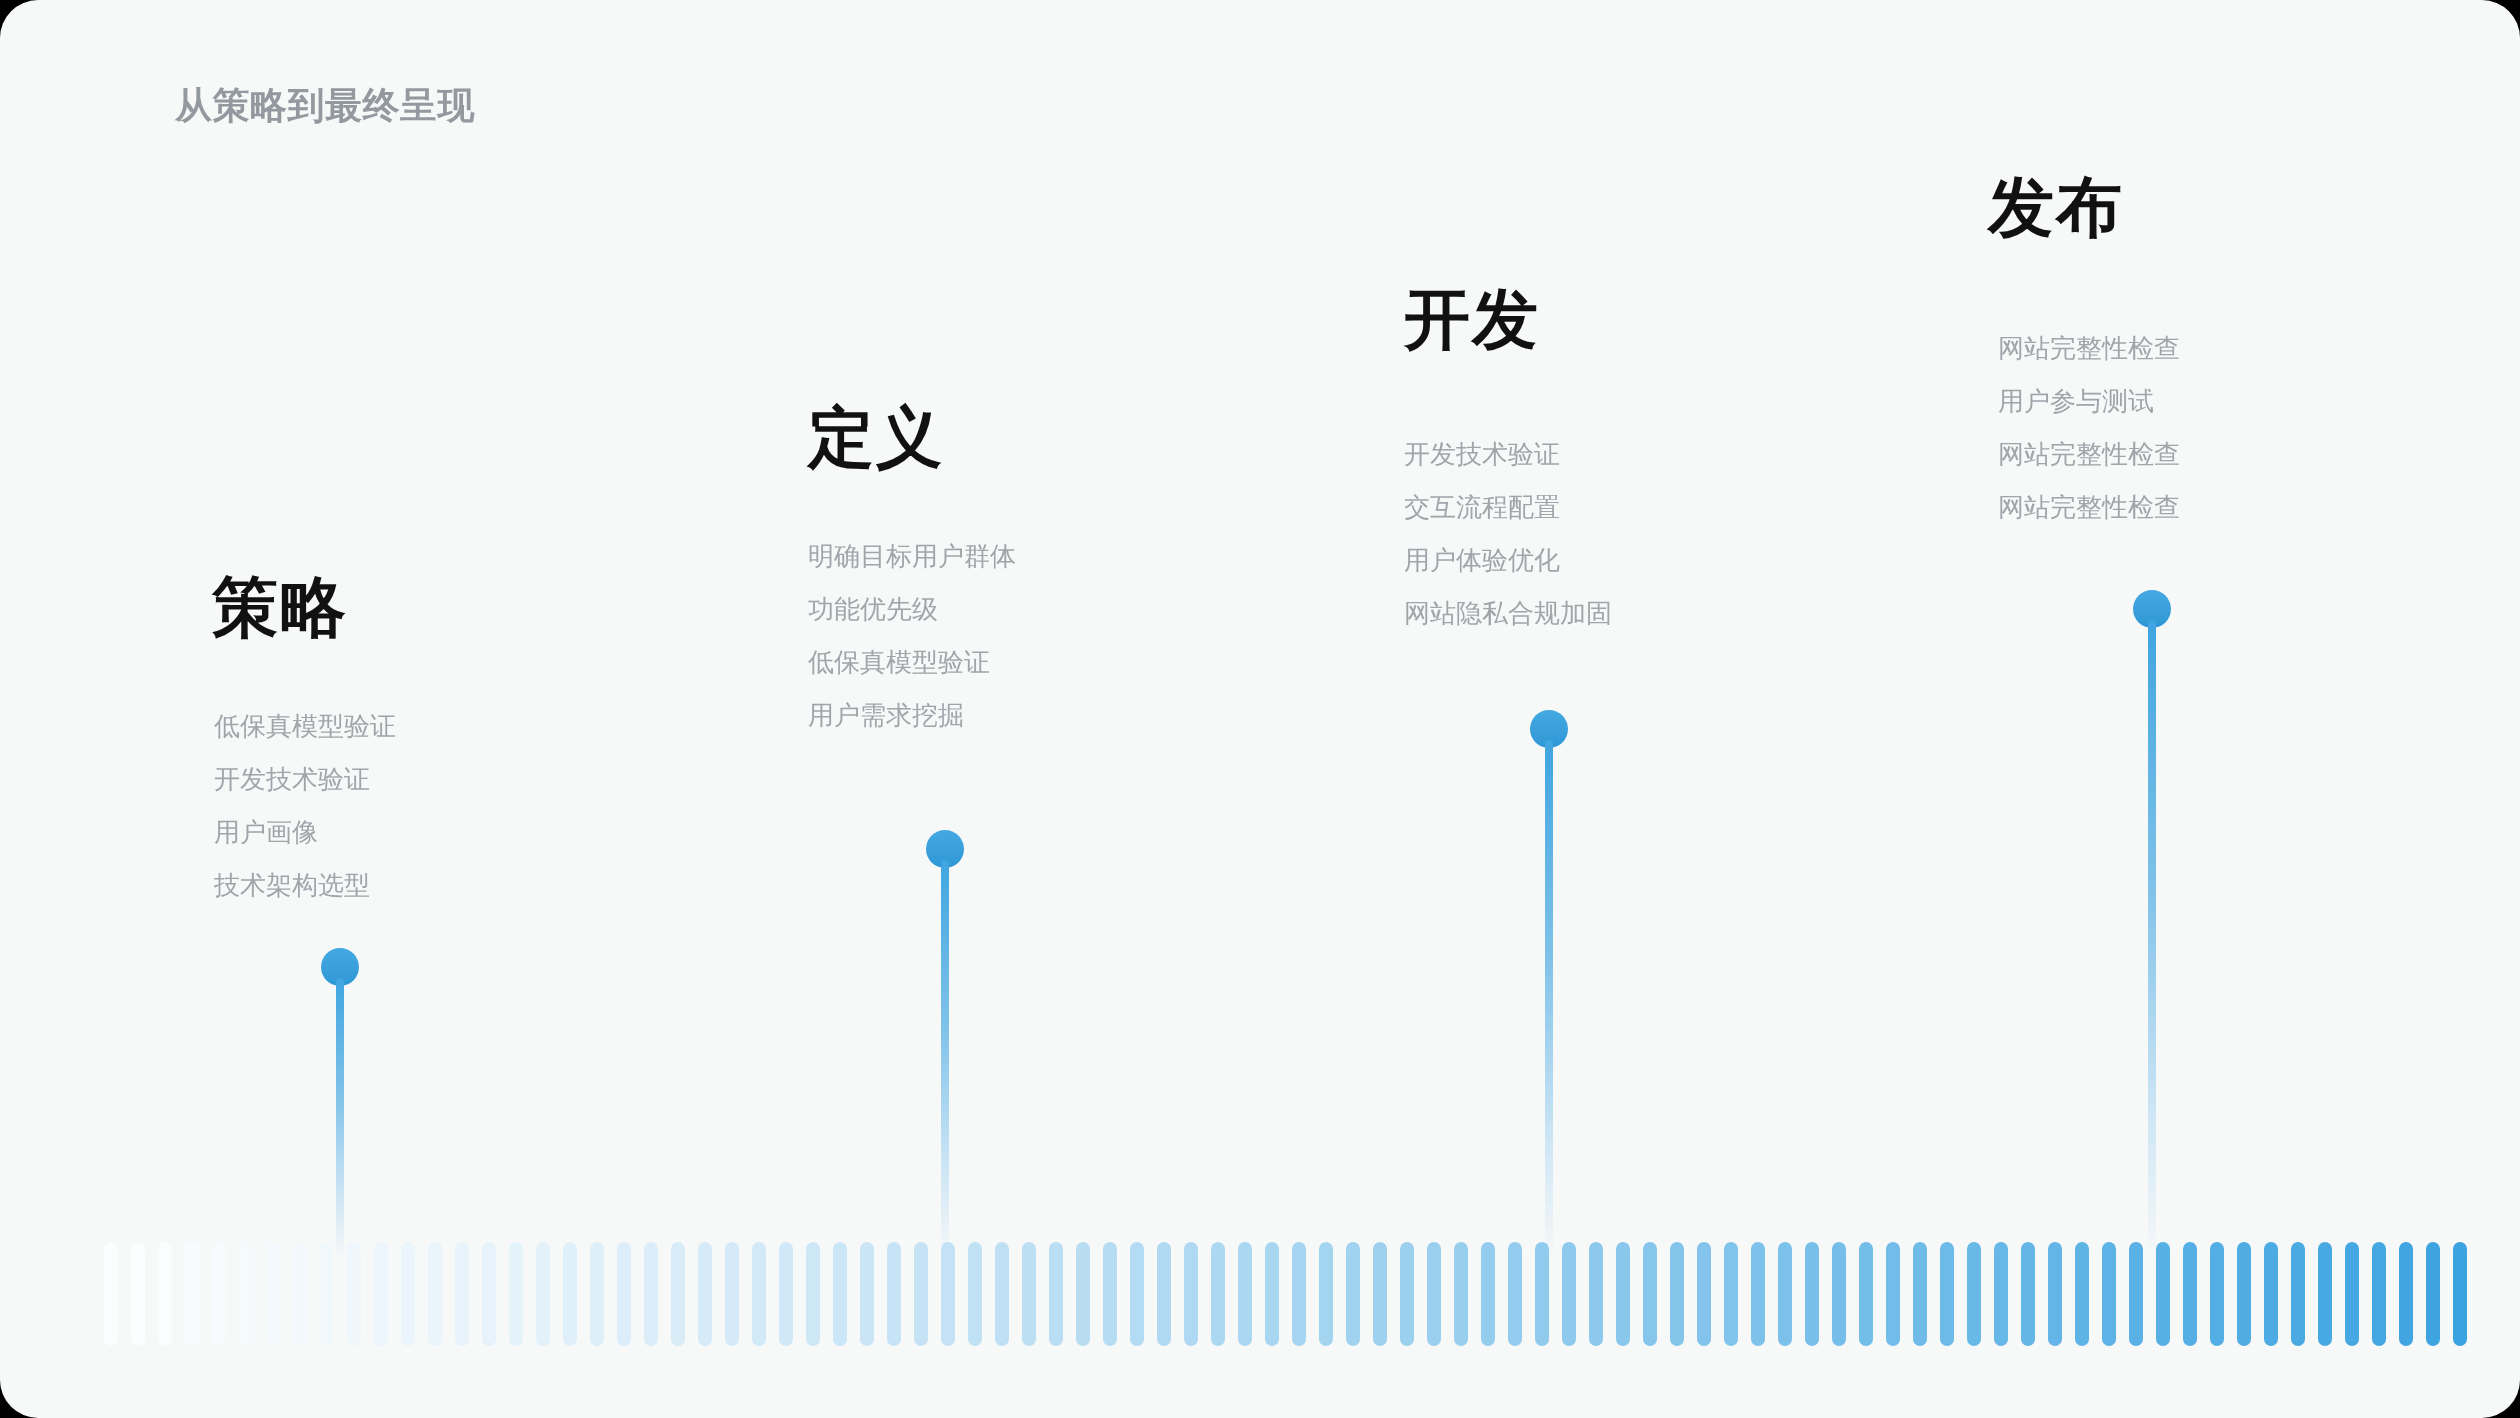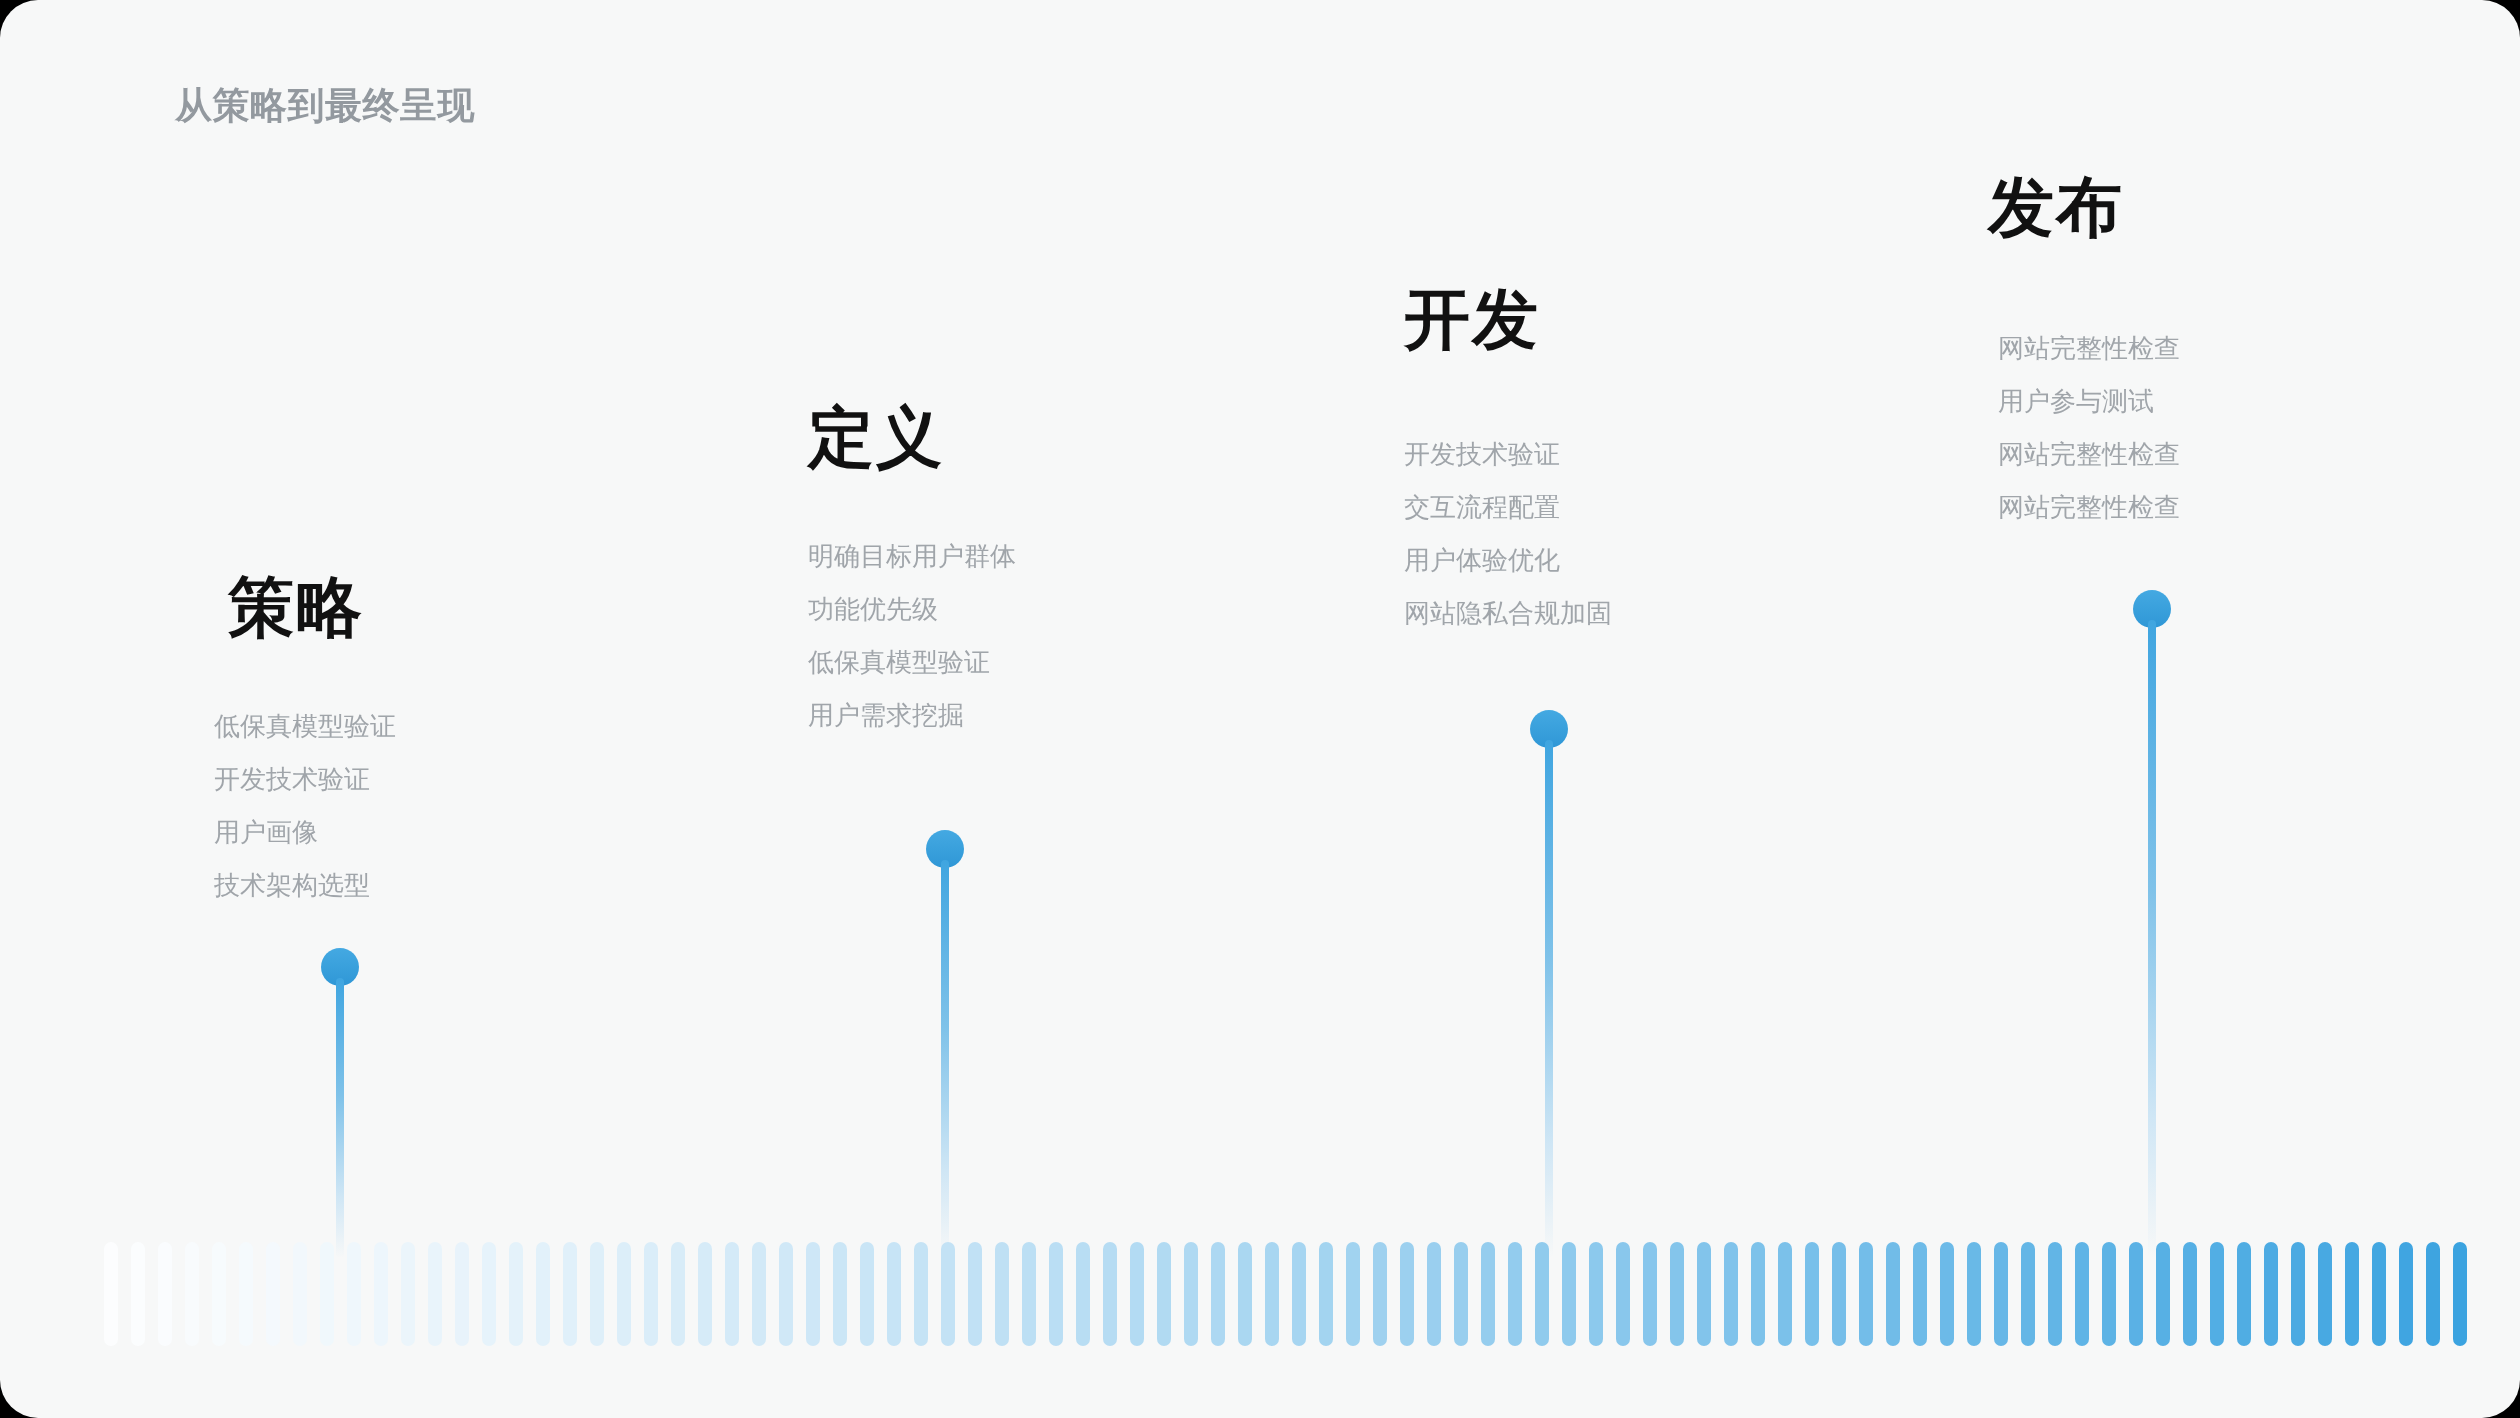--- a/index.html
+++ b/index.html
@@ -105,21 +105,21 @@
 </head>
 <body>
 
 <div class="card">
 
   <div class="header">
     <div class="header-line">从策略到最终呈现</div>
   </div>
 
   <div id="stages-root">
-      <div class="stage stage-title" style="left: 228px; top: 568px;">策略</div>
+      <div class="stage stage-title" style="left: 212px; top: 568px;">策略</div>
       <ul class="stage stage-items" style="left: 214px; top: 700px;">
         <li class="stage-item">低保真模型验证</li>
         <li class="stage-item">开发技术验证</li>
         <li class="stage-item">用户画像</li>
         <li class="stage-item">技术架构选型</li>
       </ul>
       <div class="stage stage-title" style="left: 808px; top: 398px;">定义</div>
       <ul class="stage stage-items" style="left: 808px; top: 530px;">
         <li class="stage-item">明确目标用户群体</li>
         <li class="stage-item">功能优先级</li>

